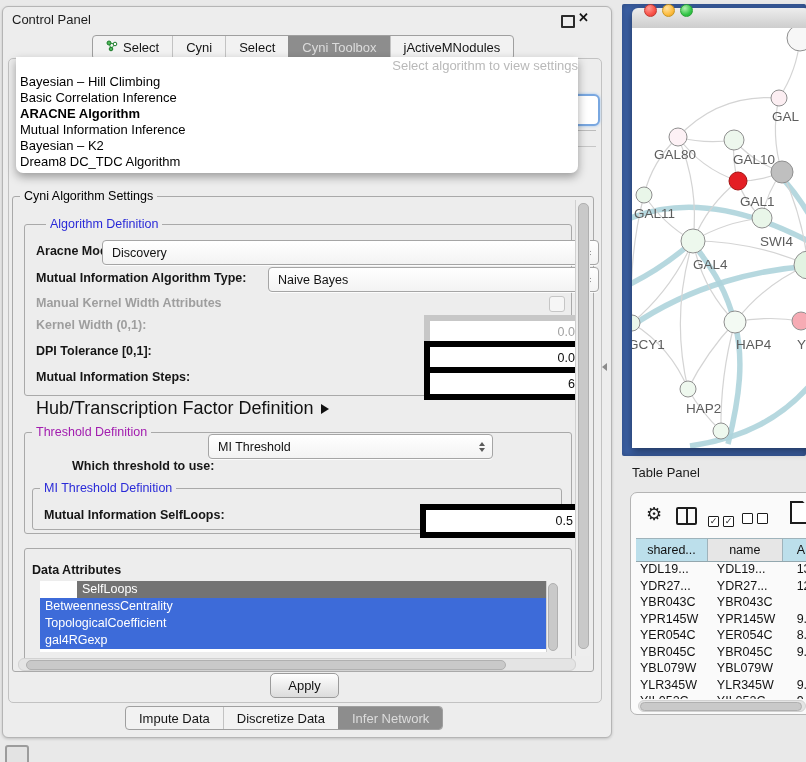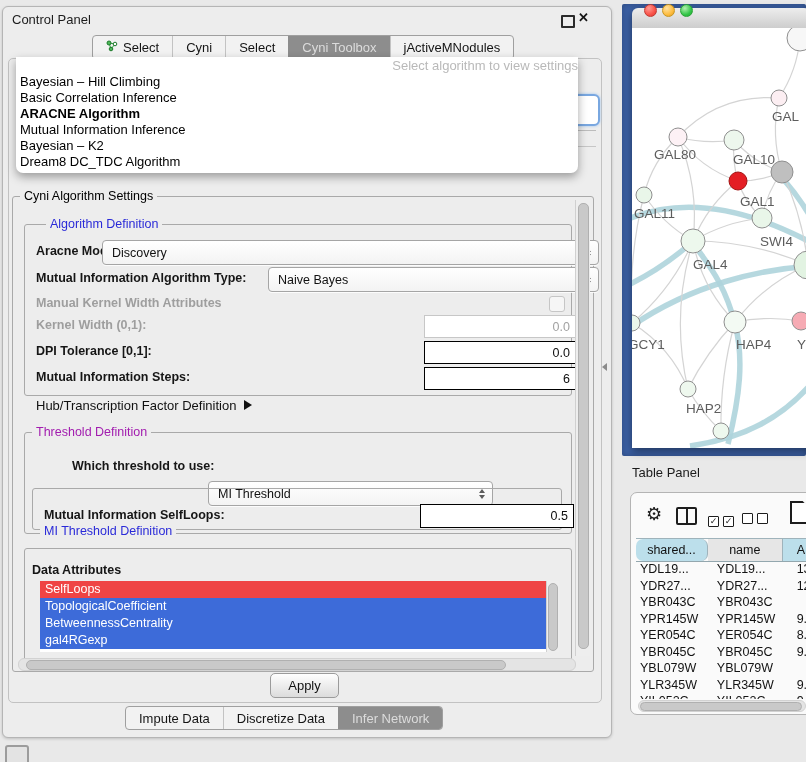--- a/index.html
+++ b/index.html
@@ -43,21 +43,21 @@
   .flabel{font-size:12.5px;font-weight:bold;color:#161616;white-space:nowrap;}
   .flabel.dis{color:#9e9e9e;}
   .combo{background:linear-gradient(#ffffff,#f3f3f3);border:1px solid #a5a5a5;border-radius:4px;
          font-size:12.5px;color:#111;display:flex;align-items:center;padding:0 22px 0 9px;
          box-shadow:0 1px 0 rgba(255,255,255,.8);}
   .combo-arrows{position:absolute;right:7px;top:50%;transform:translateY(-50%);display:flex;
                 flex-direction:column;gap:2px;}
   .combo-arrows i{display:block;width:0;height:0;border-left:3.5px solid transparent;border-right:3.5px solid transparent;}
   .combo-arrows i.up{border-bottom:4px solid #5c5c5c;}
   .combo-arrows i.dn{border-top:4px solid #5c5c5c;}
-  .tf{background:#fff;border:1px solid #000000;font-size:12.5px;color:#0d0d0d;display:flex;
+  .tf{background:#fff;border:6px solid #000000;font-size:12.5px;color:#0d0d0d;display:flex;
       align-items:center;justify-content:flex-end;padding:0 5px;}
   .tf.dis{border-color:#c7c7c7;color:#a2a2a2;}
   .checkbox{border:1px solid #c6c6c6;background:#f6f6f6;border-radius:3px;}
   .tri-right{display:inline-block;width:0;height:0;border-top:5.5px solid transparent;
              border-bottom:5.5px solid transparent;border-left:8px solid #111;margin-left:8px;}
   .tri-down{display:inline-block;width:0;height:0;border-left:5.5px solid transparent;
             border-right:5.5px solid transparent;border-top:7px solid #111;margin-left:6px;vertical-align:1px;}
   
   .attr-list{background:#fff;overflow:hidden;}
   .attr-item{height:17px;line-height:17px;background:#3d6bd9;color:#fff;font-size:12.5px;padding-left:5px;}
@@ -172,48 +172,48 @@
 
   <div class="abs flabel dis" style="left:36px;top:315px;line-height:21px;">Kernel Width (0,1):</div>
   <div class="abs tf dis" style="left:424px;top:315px;width:140px;height:21px;">0.0</div>
 
   <div class="abs flabel" style="left:36px;top:341px;line-height:21px;">DPI Tolerance [0,1]:</div>
   <div class="abs tf" style="left:424px;top:341px;width:140px;height:21px;">0.0</div>
 
   <div class="abs flabel" style="left:36px;top:367px;line-height:21px;">Mutual Information Steps:</div>
   <div class="abs tf" style="left:424px;top:367px;width:140px;height:21px;">6</div>
 
-  <div class="abs" style="left:36px;top:398px;font-size:13px;color:#111;">
+  <div class="abs" style="left:36px;top:398px;font-size:18px;color:#111;">
     <span>Hub/Transcription Factor Definition</span><span class="tri-right"></span>
   </div>
 
   <div class="abs groupbox" style="left:24px;top:432px;width:546px;height:100px;"></div>
   <span class="legend green abs" style="left:32px;top:425px;">Threshold Definition</span>
 
   <div class="abs flabel" style="left:72px;top:455px;line-height:23px;">Which threshold to use:</div>
-  <div class="abs combo" style="left:208px;top:481px;width:252px;height:23px;">
+  <div class="abs combo" style="left:208px;top:434px;width:252px;height:23px;">
     <span>MI Threshold</span>
     <span class="combo-arrows">
         <i class="up"></i>
         <i class="dn"></i>
       </span>
   </div>
 
   <div class="abs groupbox" style="left:32px;top:488px;width:528px;height:40px;"></div>
-  <span class="legend blue abs" style="left:40px;top:481px;margin-top:43px;">MI Threshold Definition</span>
+  <span class="legend blue abs" style="left:40px;top:481px;">MI Threshold Definition</span>
   <div class="abs flabel" style="left:44px;top:504px;line-height:22px;">Mutual Information SelfLoops:</div>
   <div class="abs tf" style="left:420px;top:504px;width:142px;height:22px;">0.5</div>
 
   <div class="abs groupbox" style="left:24px;top:548px;width:546px;height:112px;"></div>
   <div class="abs flabel" style="left:32px;top:563px;">Data Attributes</div>
 
   <div class="abs attr-list" id="attr-list" style="left:40px;top:581px;width:506px;height:71px;">
-      <div class="attr-item" style="background: #ef4444;">SelfLoops</div>
+      <div class="attr-item" style="background: #737373; margin-left: 37px;">SelfLoops</div>
+      <div class="attr-item" style="background: rgb(61, 107, 217);">BetweennessCentrality</div>
       <div class="attr-item" style="background: rgb(61, 107, 217);">TopologicalCoefficient</div>
-      <div class="attr-item" style="background: rgb(61, 107, 217);">BetweennessCentrality</div>
       <div class="attr-item" style="background: rgb(61, 107, 217);">gal4RGexp</div>
     </div>
   <div class="abs vscroll" style="left:546px;top:581px;width:12px;height:71px;">
     <div class="vthumb" style="left:1px;top:2px;width:8px;height:66px;"></div>
   </div>
 
   <div class="abs vscroll" style="left:575px;top:200px;width:14px;height:456px;">
     <div class="vthumb" style="left:1.5px;top:3px;width:9px;height:444px;"></div>
   </div>
   <div class="abs hscroll" style="left:18px;top:658px;width:556px;height:11px;">
@@ -320,21 +320,21 @@
 
   <div class="abs tp-title">Table Panel</div>
   <div class="abs tp-card"></div>
   <div class="abs gear" style="left:646px;top:505px;">⚙</div>
   <div class="abs split-icon" style="left:676px;top:507px;"></div>
   <div class="abs" style="left:708px;top:510px;"><span class="cb-sm">✓</span><span class="cb-sm">✓</span></div>
   <div class="abs" style="left:742px;top:510px;"><span class="cb-sm"></span><span class="cb-sm"></span></div>
   <div class="abs doc-icon" style="left:790px;top:501px;"></div>
 
   <div class="abs th-row" id="tbl-head" style="left:636px;top:538px;width:200px;">
-      <div class="th-cell hl" style="width: 74px; border-radius: 7px;">shared...</div>
+      <div class="th-cell hl" style="width: 74px;">shared...</div>
       <div class="th-cell" style="width: 77px;">name</div>
       <div class="th-cell hl" style="width: 40px; justify-content: flex-start; padding-left: 14px;">A</div>
     </div>
   <div class="abs" id="tbl-body" style="left:636px;top:561px;width:200px;height:138px;overflow:hidden;">
       <div class="tb-row">
         <div class="tb-cell" style="width: 74px;">YDL19...</div>
         <div class="tb-cell" style="width: 77px;">YDL19...</div>
         <div class="tb-cell" style="width: 40px;">13</div>
       </div>
       <div class="tb-row">

